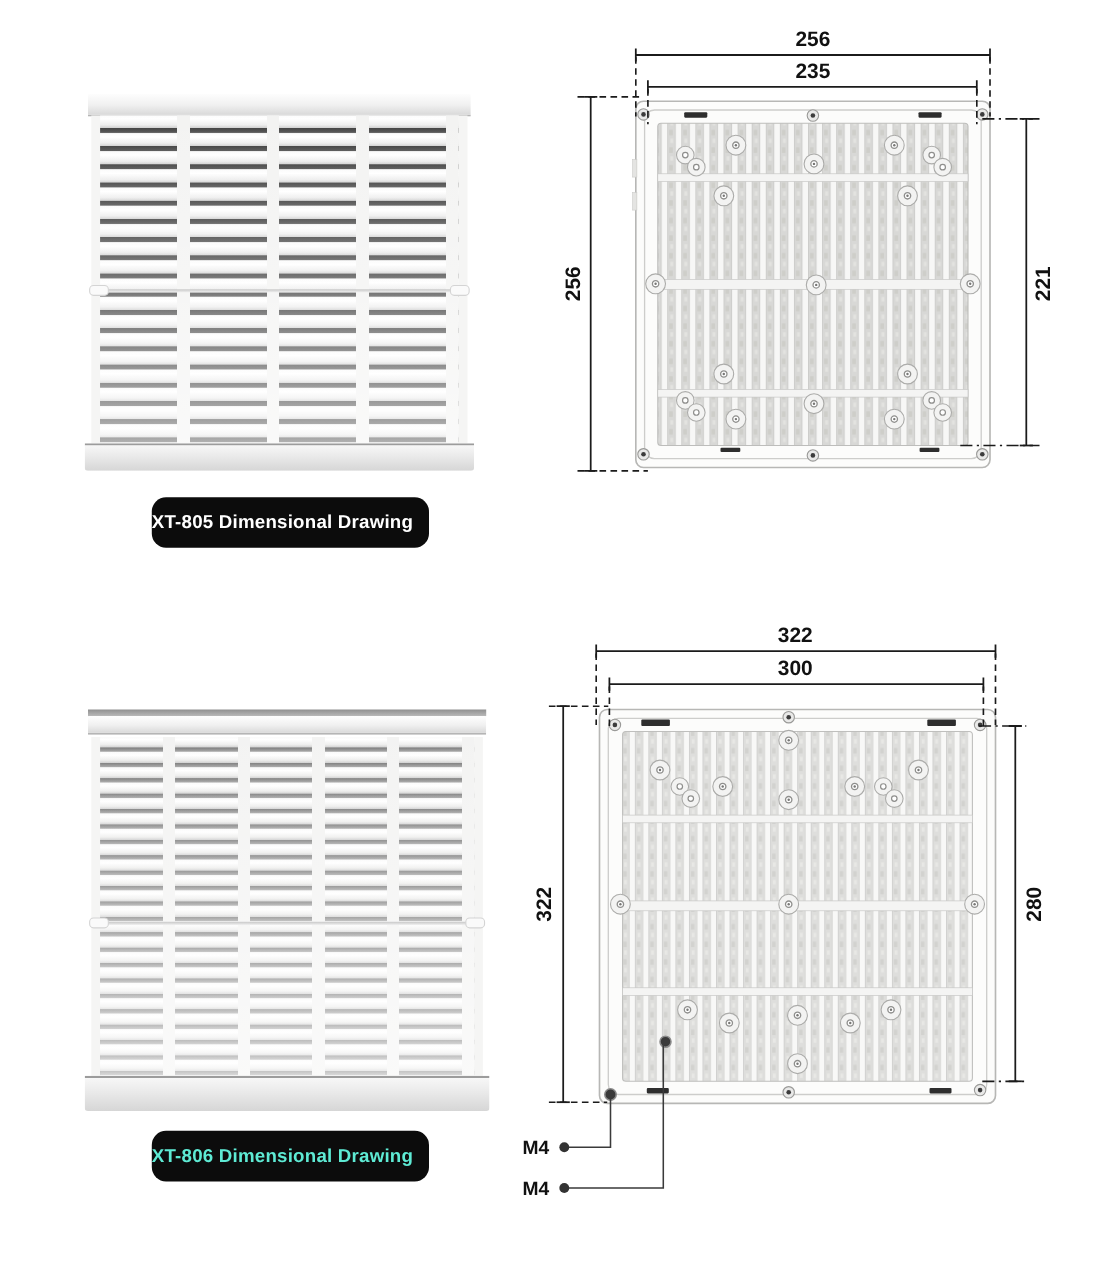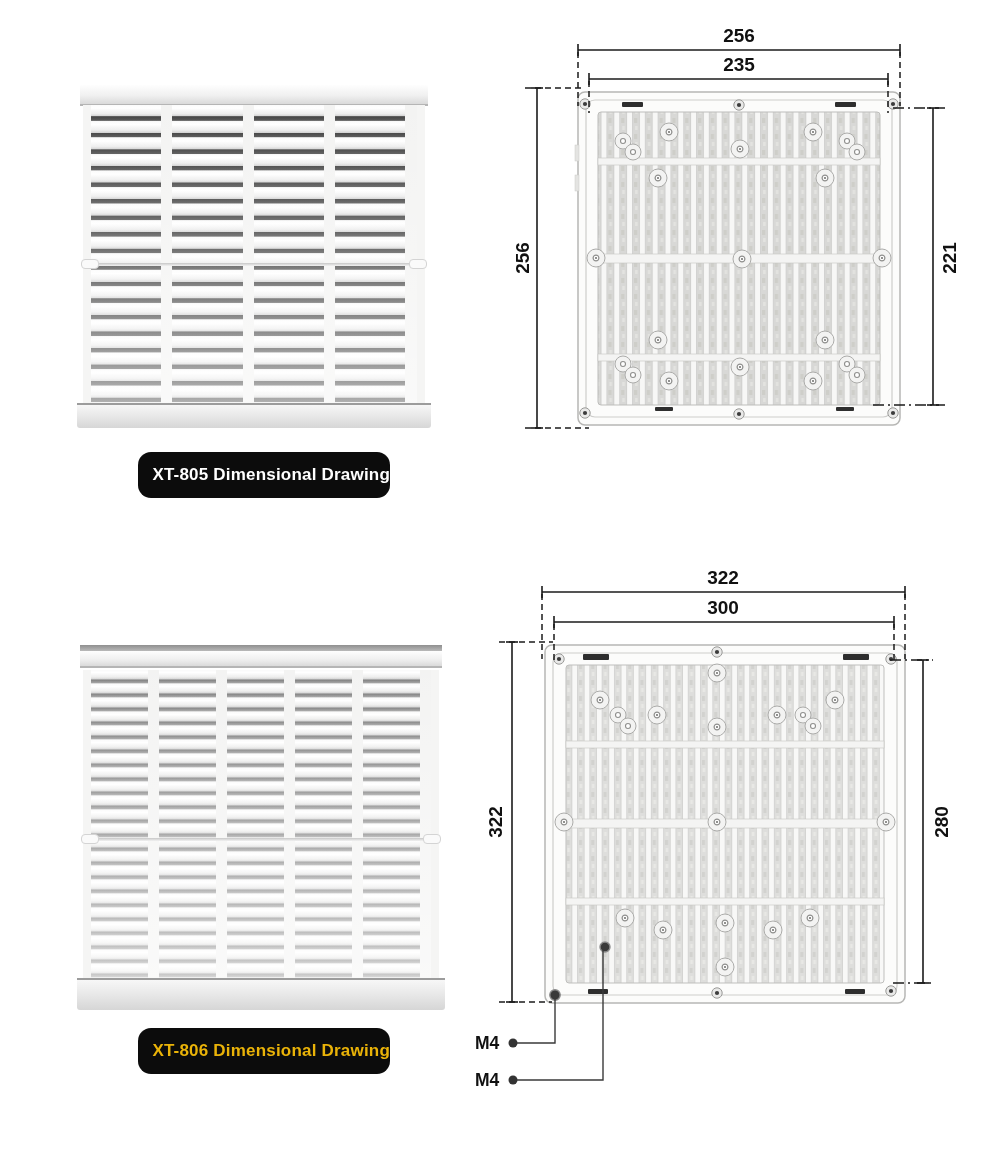--- a/index.html
+++ b/index.html
@@ -52,21 +52,21 @@
   }
   .photo .base{
     position:absolute;left:-3px;right:-3px;bottom:0;
     background:linear-gradient(#f7f7f7,#e9e9e9 45%,#d6d6d6);
     border-top:2px solid #9c9c9c;border-radius:0 0 3px 3px;
   }
 
   
   .pill{
     position:absolute;width:252px;height:46px;border-radius:13px;
-    display:flex;align-items:center;justify-content:flex-end;
+    display:flex;align-items:center;justify-content:flex-start;
     font-size:17px;font-weight:bold;letter-spacing:0.2px;
   }
 
   
   svg .dim{stroke:#1b1b1b;stroke-width:1.6;fill:none;}
   svg .dimdash{stroke:#1b1b1b;stroke-width:1.5;fill:none;stroke-dasharray:6 4;}
   svg .dimdashdot{stroke:#1b1b1b;stroke-width:1.5;fill:none;stroke-dasharray:11 4 2 4;}
   svg .dimtext{font-family:"Liberation Sans",sans-serif;font-size:19px;font-weight:bold;fill:#111;}
   svg .m4text{font-family:"Liberation Sans",sans-serif;font-size:17.5px;font-weight:bold;fill:#111;}
   svg .leader{stroke:#3a3a3a;stroke-width:1.4;fill:none;}
@@ -303,15 +303,15 @@
     <polyline class="leader" points="62,478 100,478 100,433"></polyline>
     <text class="m4text" x="20" y="484">M4</text>
   </g>
   <g>
     <circle cx="58" cy="515" r="4.5" fill="#333"></circle>
     <polyline class="leader" points="62,515 148,515 148,385"></polyline>
     <text class="m4text" x="20" y="521">M4</text>
   </g>
 </svg>
 
-<div class="pill" style="left:138px;top:1028px;background:#0c0c0c;color:#eab308;">
+<div class="pill" style="left:138px;top:1028px;background:#0c0c0c;color:#5eead4;">
   <span>XT-806 Dimensional Drawing</span>
 </div>
 
 </body></html>

